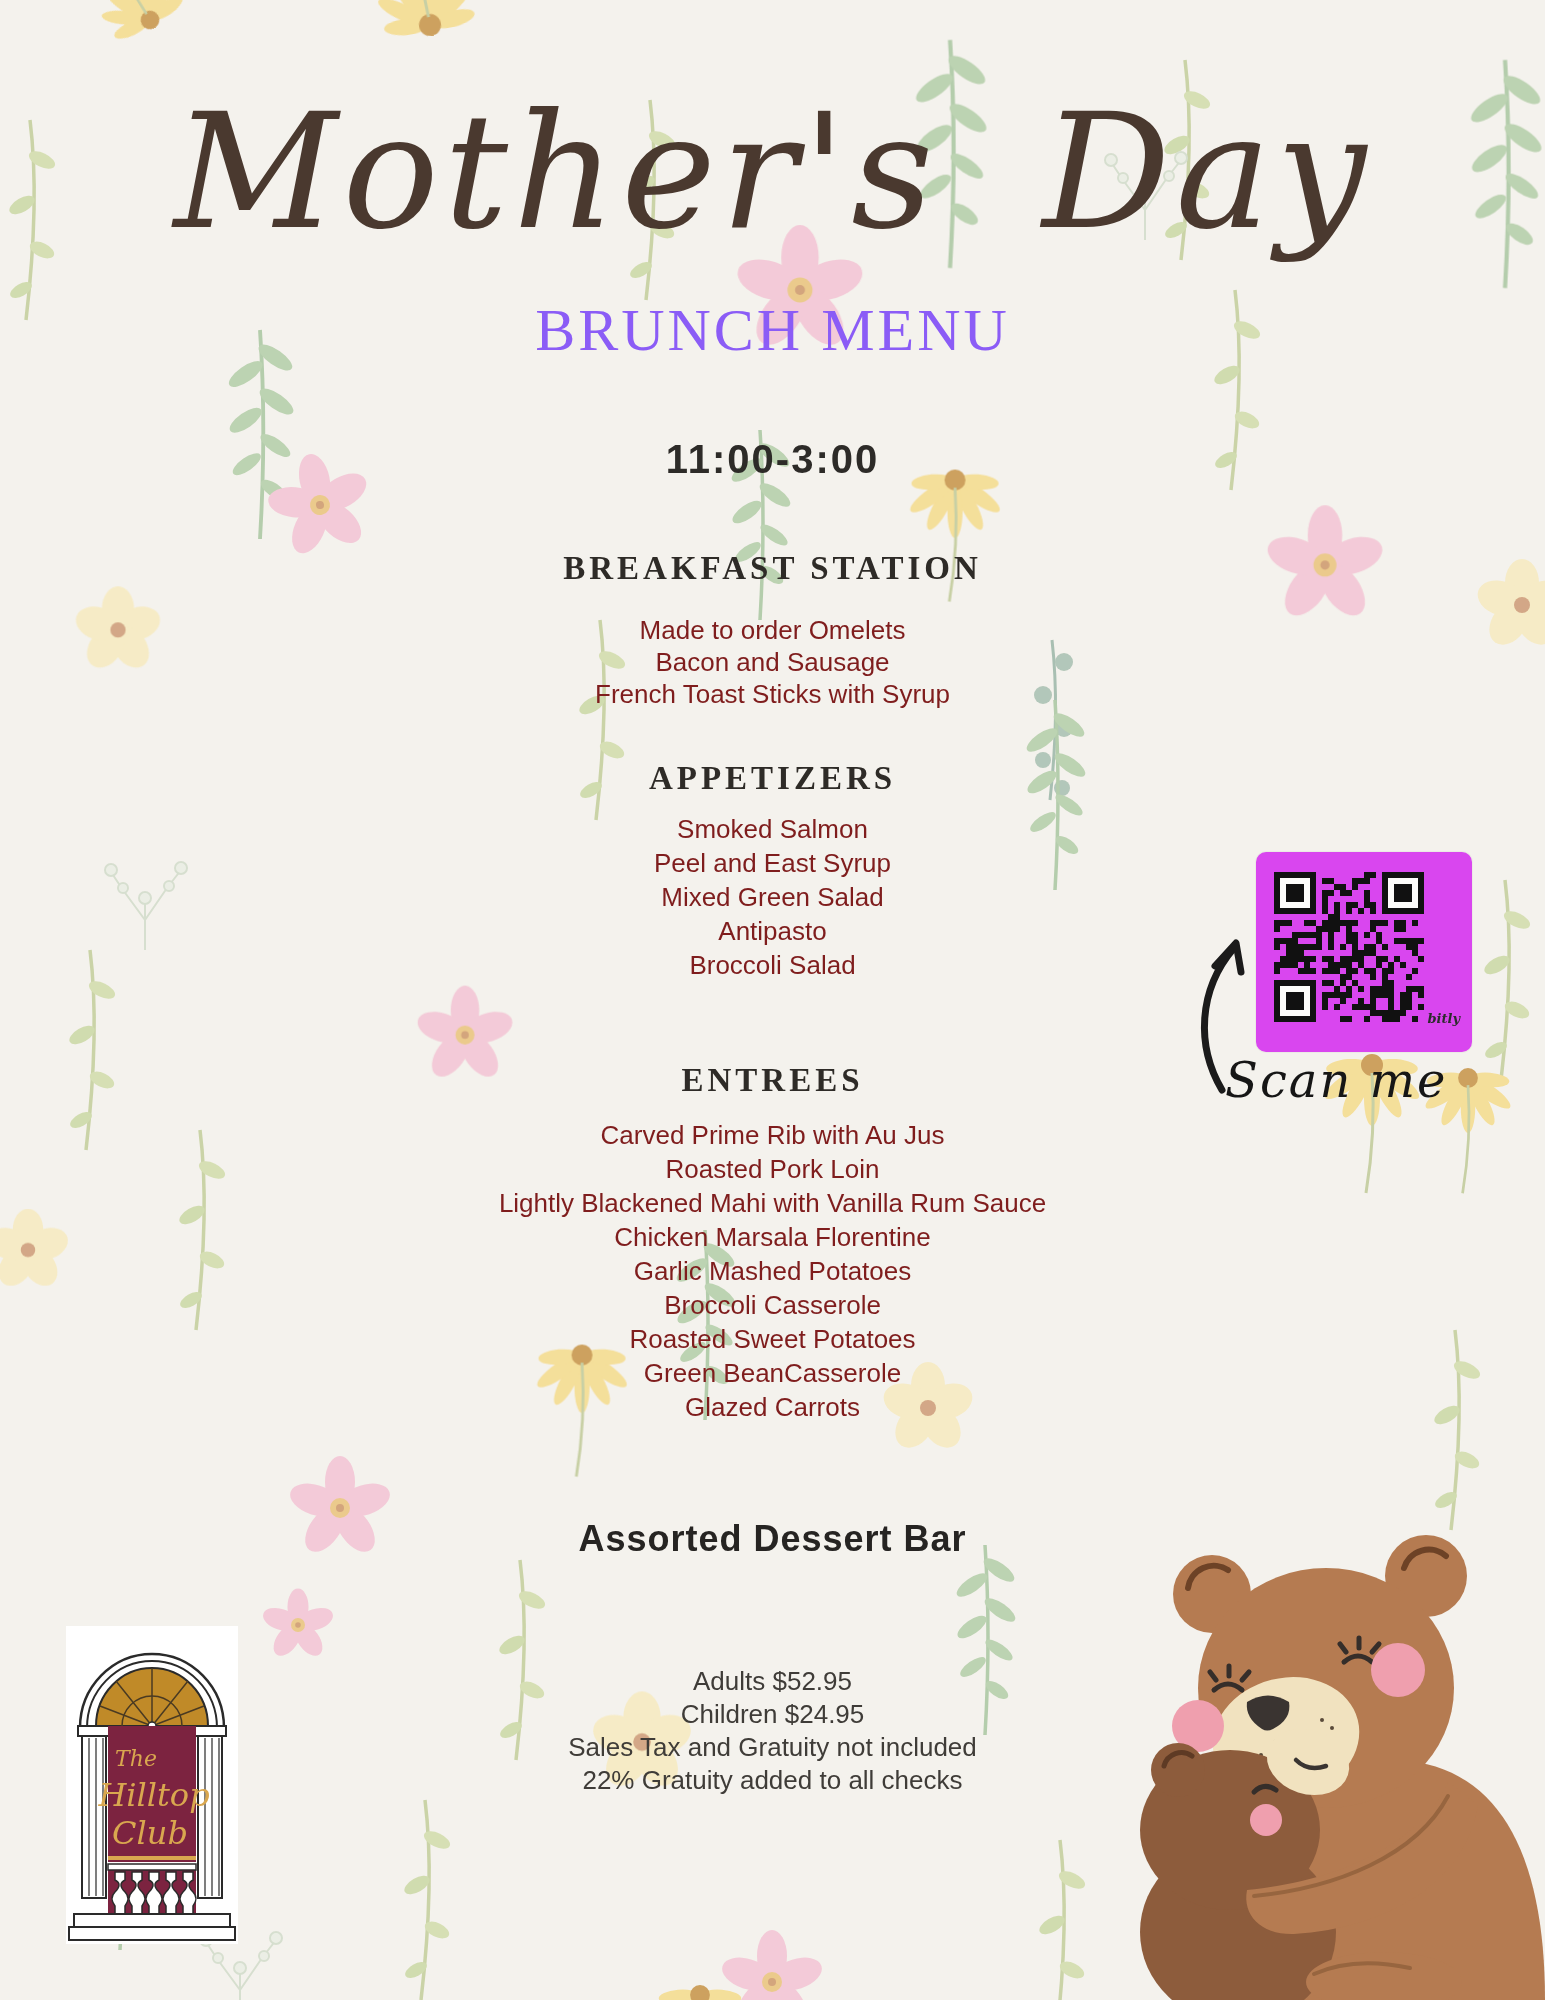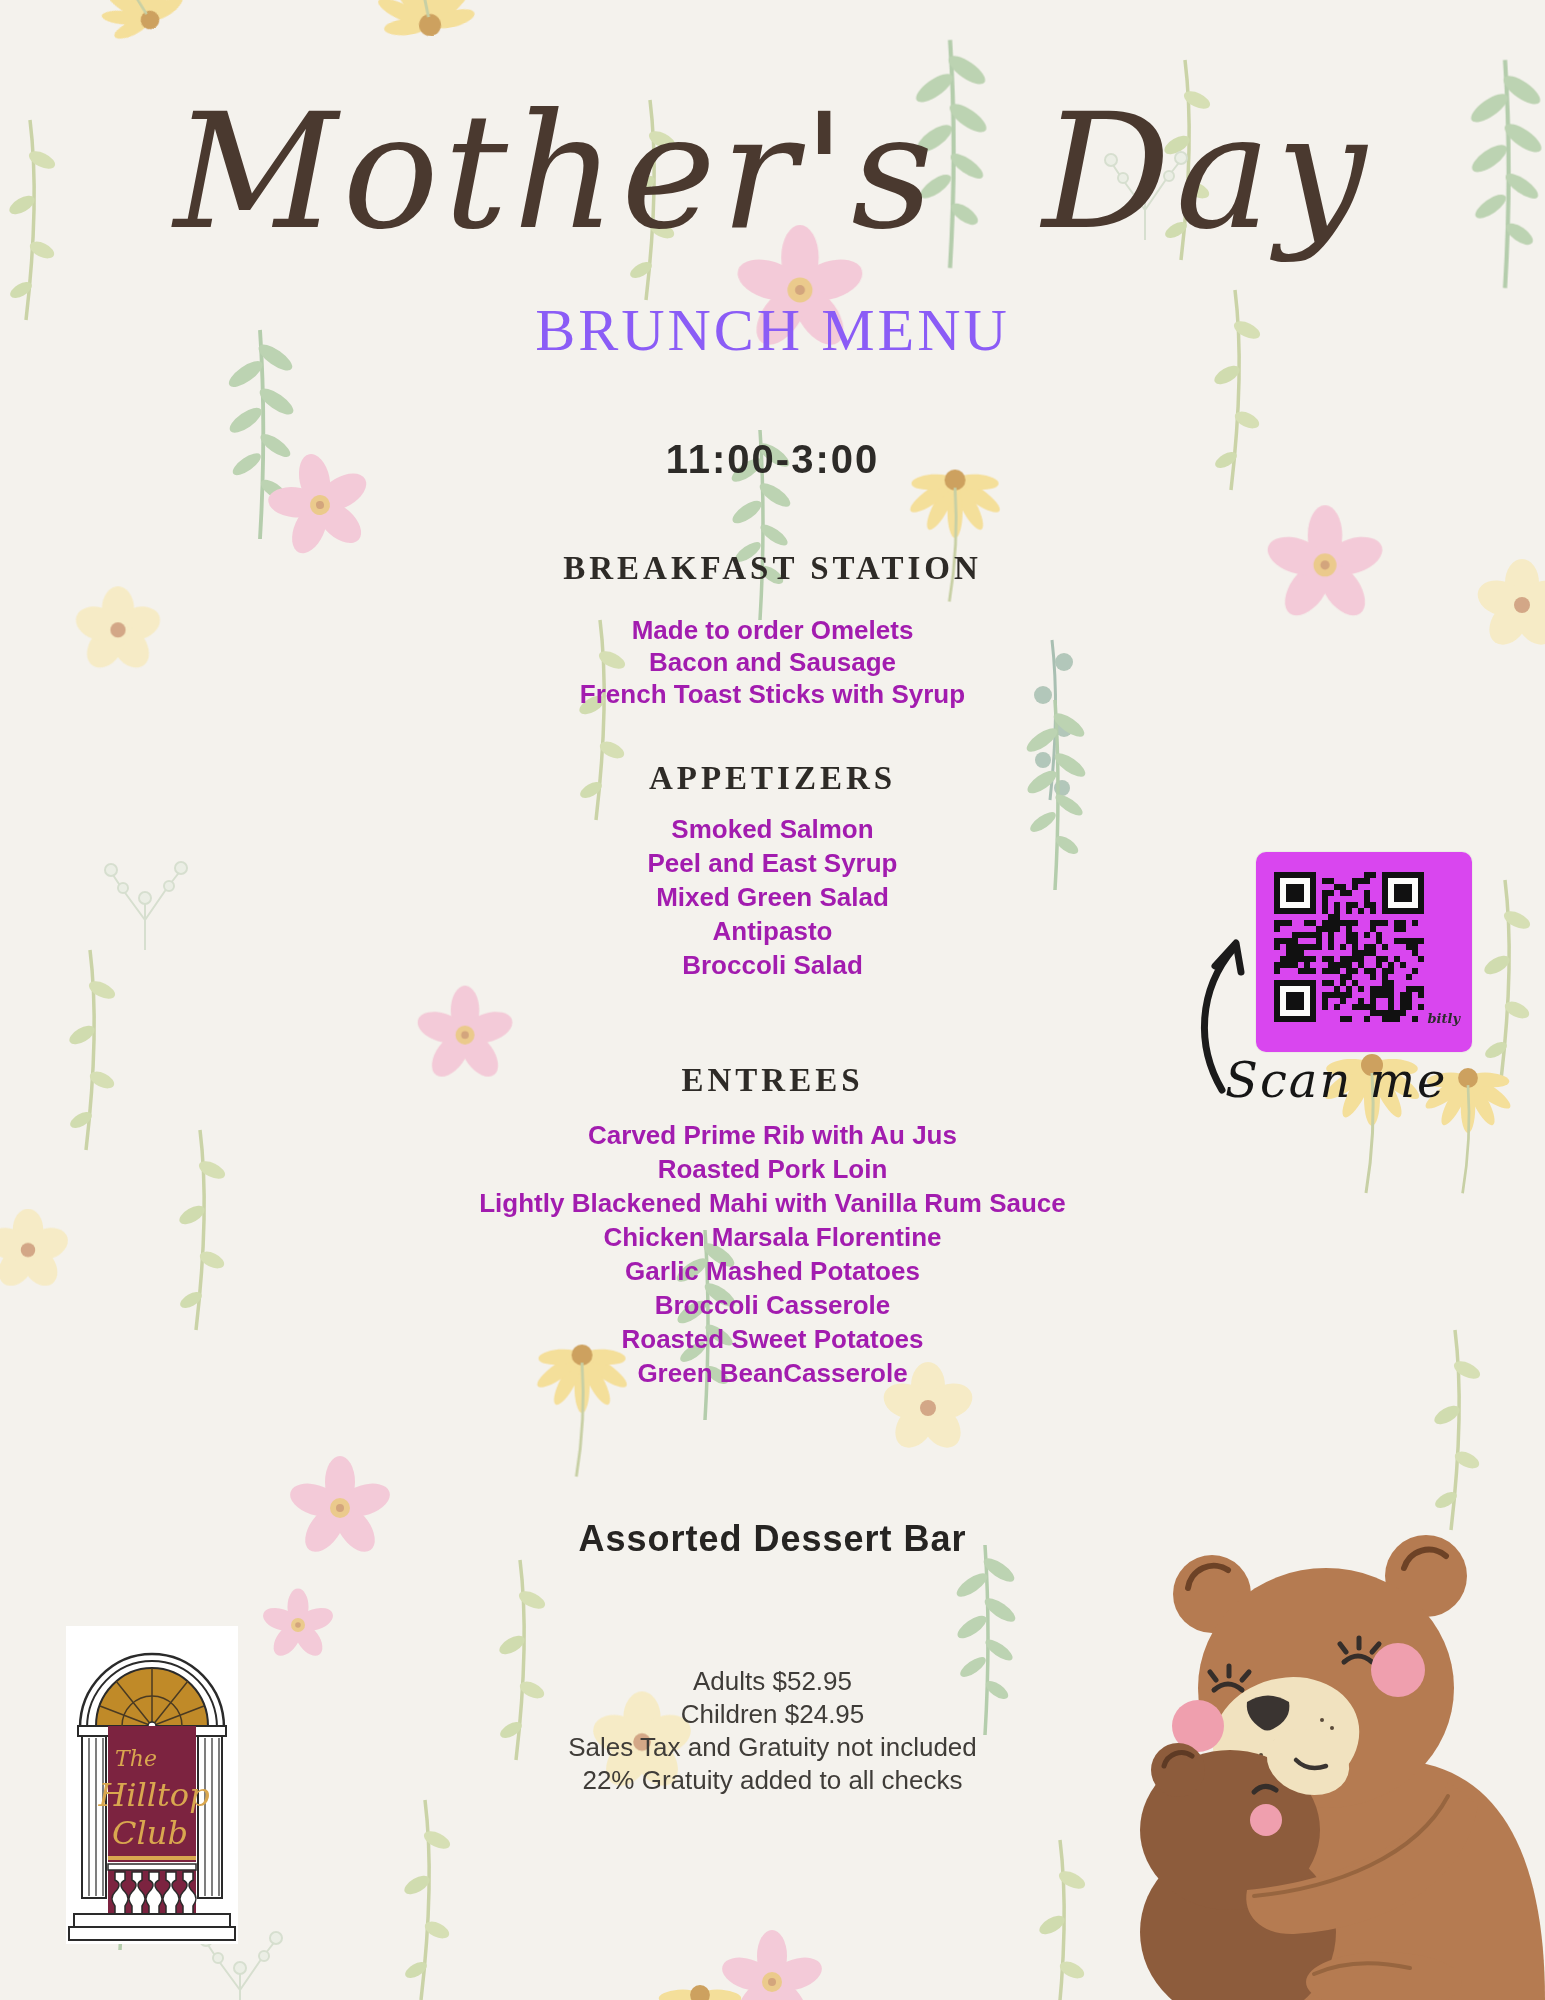--- a/index.html
+++ b/index.html
@@ -7,21 +7,21 @@
        font-family:"Liberation Sans",sans-serif;color:#3f3c38;}
   .abs{position:absolute;}
   .centered{left:0;width:1545px;text-align:center;}
   .title-script{top:52px;height:240px;line-height:240px;font-family:"DejaVu Serif",serif;
     font-style:italic;font-size:160px;color:#4a392f;letter-spacing:5px;word-spacing:48px;}
   .brunch{top:296px;font-family:"Liberation Serif",serif;font-weight:400;font-size:60px;
     color:#8b5cf6;letter-spacing:3px;}
   .hours{top:424px;font-size:40px;font-weight:700;color:#2d2b28;letter-spacing:2px;margin-top:13px;}
   .sec-head{font-family:"Liberation Serif",serif;font-weight:700;font-size:33px;color:#2e2b27;
     letter-spacing:4px;}
-  .sec-items{font-size:26px;line-height:34px;color:#a21caf;font-weight:bold;}
+  .sec-items{font-size:26px;line-height:34px;color:#7f1d1d;}
   .bk-items{line-height:32px;}
   .dessert{top:1518px;font-size:36px;font-weight:700;color:#262422;letter-spacing:1px;}
   .pricing{top:1665px;font-size:26px;line-height:33px;color:#3f3c38;}
   .qr-card{left:1256px;top:852px;width:216px;height:200px;background:#d946ef;border-radius:10px;
     box-shadow:0 0 0 1px rgba(0,0,0,0.03);}
   .qr-card svg{position:absolute;left:18px;top:20px;}
   .bitly{position:absolute;right:12px;bottom:26px;font-family:"DejaVu Serif",serif;
     font-style:italic;font-size:13px;font-weight:700;color:#2c2c2c;}
   .scanme{left:1225px;top:1052px;width:240px;text-align:left;font-family:"DejaVu Serif",serif;
     font-style:italic;font-size:48px;color:#161616;letter-spacing:2px;}
@@ -179,20 +179,21 @@
 <div class="abs centered sec-head" style="top:1062px">ENTREES</div>
 <div class="abs centered sec-items" style="top:1118px">
   <div>Carved Prime Rib with Au Jus</div>
   <div>Roasted Pork Loin</div>
   <div>Lightly Blackened Mahi with Vanilla Rum Sauce</div>
   <div>Chicken Marsala Florentine</div>
   <div>Garlic Mashed Potatoes</div>
   <div>Broccoli Casserole</div>
   <div>Roasted Sweet Potatoes</div>
   <div>Green BeanCasserole</div>
+  <div>Glazed Carrots</div>
 </div>
 
 <div class="abs centered dessert">Assorted Dessert Bar</div>
 <div class="abs centered pricing">
   <div>Adults $52.95</div>
   <div>Children $24.95</div>
   <div>Sales Tax and Gratuity not included</div>
   <div>22% Gratuity added to all checks</div>
 </div>
 

